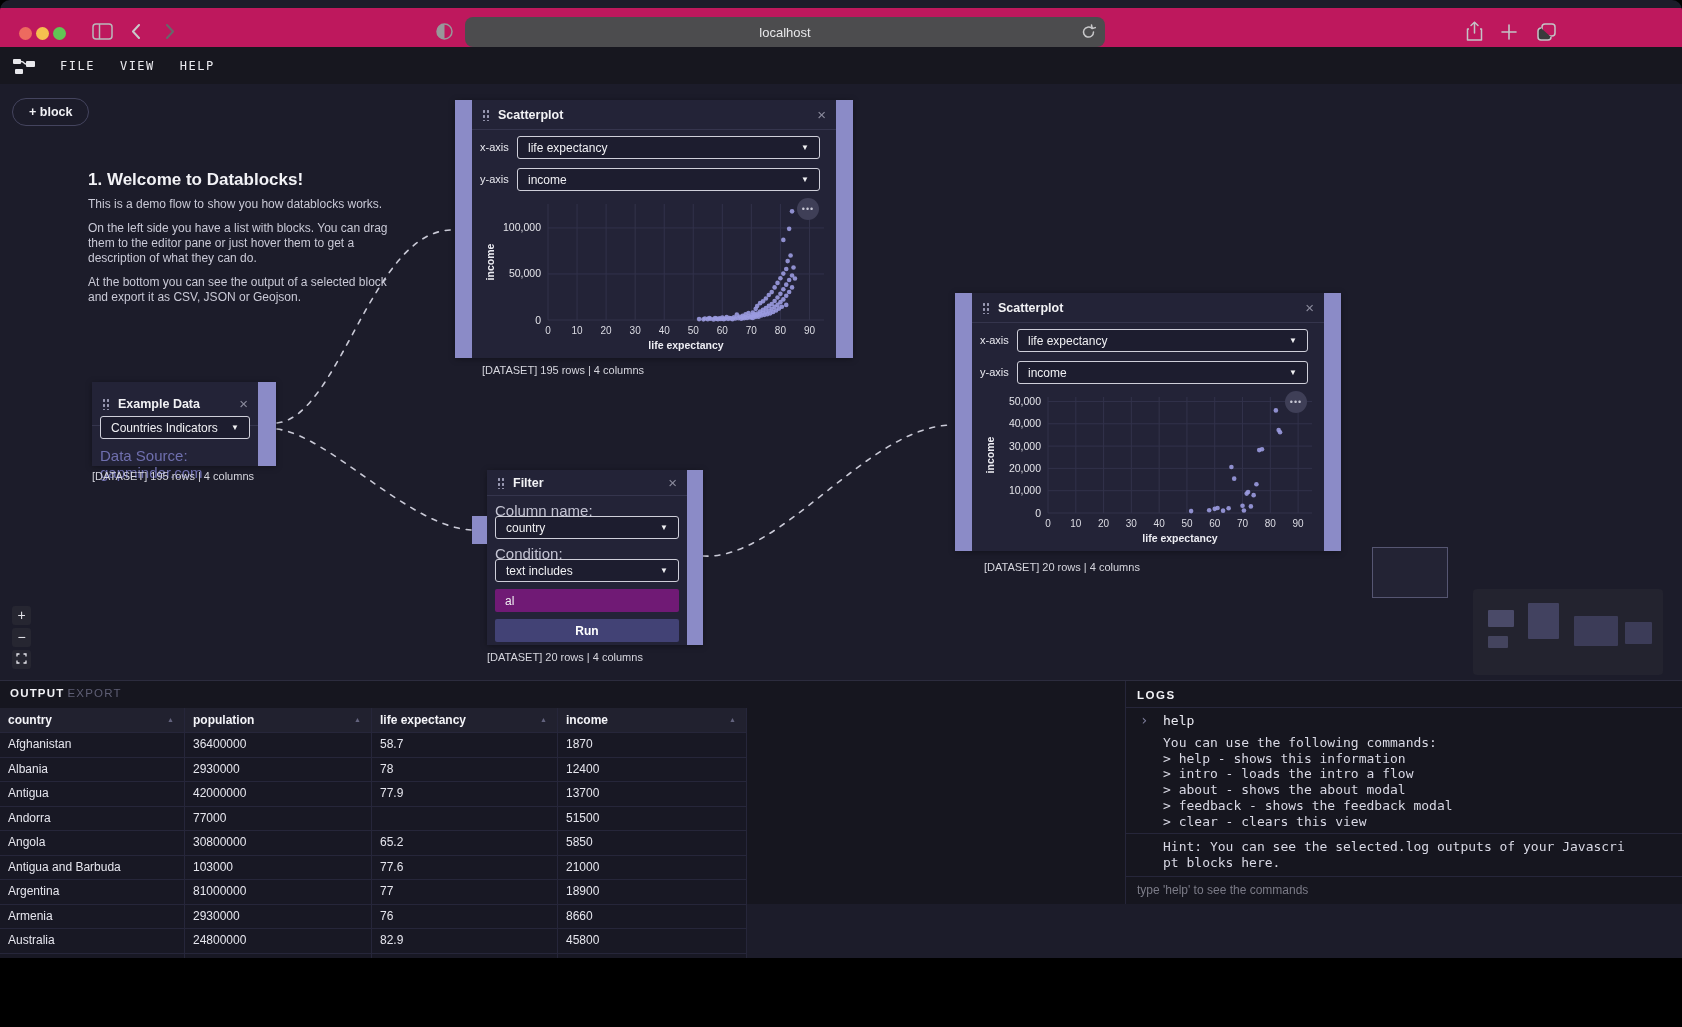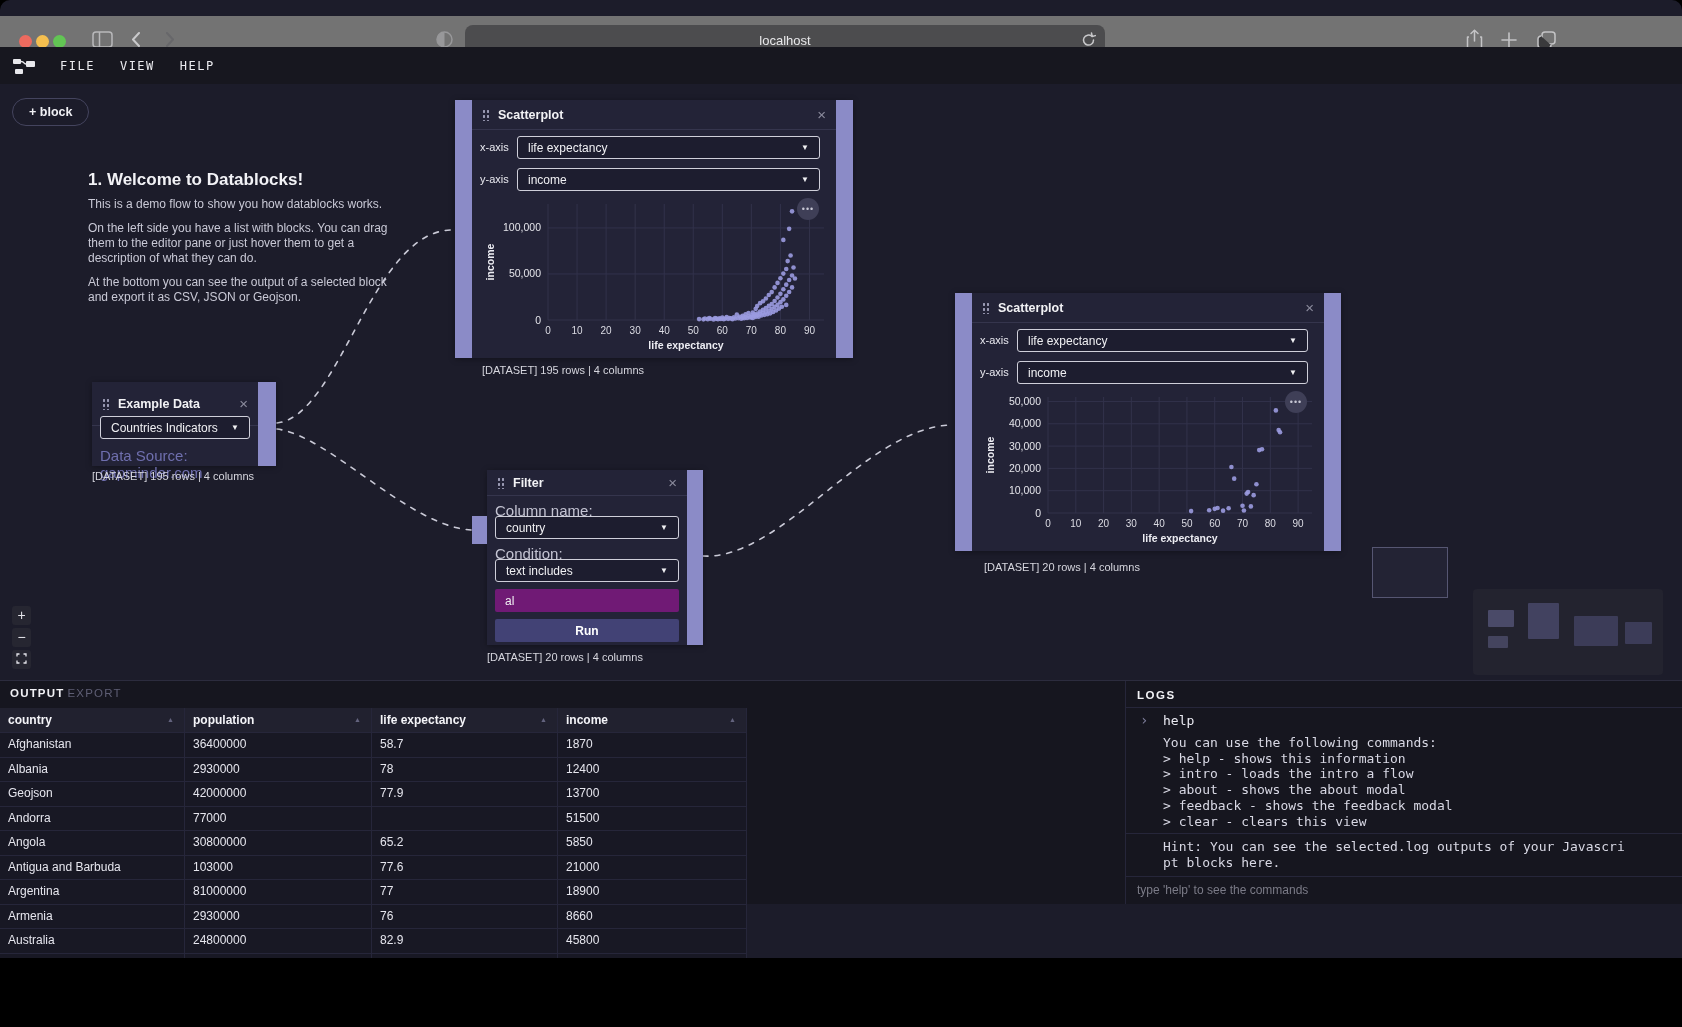--- a/index.html
+++ b/index.html
@@ -2,21 +2,21 @@
 <html><head>
 <meta charset="utf-8">
 <style>
   * { margin:0; padding:0; box-sizing:border-box; }
   html,body { width:1682px; height:1027px; background:#000; overflow:hidden;
               font-family:"Liberation Sans", sans-serif; }
   .window { position:absolute; top:0; left:0; width:1682px; height:958px;
             border-radius:10px 10px 0 0; overflow:hidden; background:#1c1c2a; }
 
   
-  .chrome { position:absolute; top:16px; left:0; right:0; height:47px; background:#737373;
+  .chrome { position:absolute; top:8px; left:0; right:0; height:47px; background:#be185d;
             border-bottom:1px solid #232325; }
   .tl { position:absolute; top:19px; width:13px; height:13px; border-radius:50%; }
   .chrome svg { position:absolute; }
   .urlbar { position:absolute; left:465px; top:9px; width:640px; height:30px; background:#4c4c4e;
             border-radius:8px; color:#e8e8ea; font-size:13px; display:flex; align-items:center;
             justify-content:center; }
   .urlbar svg { position:absolute; right:9px; top:7px; }
 
   
   .menubar { position:absolute; top:47px; left:0; right:0; height:37px; background:#17171f;
@@ -475,21 +475,21 @@
           <div class="tc" style="width: 186px;">58.7</div>
           <div class="tc" style="width: 189px;">1870</div>
         </div>
         <div class="tr">
           <div class="tc" style="width: 185px;">Albania</div>
           <div class="tc" style="width: 187px;">2930000</div>
           <div class="tc" style="width: 186px;">78</div>
           <div class="tc" style="width: 189px;">12400</div>
         </div>
         <div class="tr">
-          <div class="tc" style="width: 185px;">Geojson</div>
+          <div class="tc" style="width: 185px;">Antigua</div>
           <div class="tc" style="width: 187px;">42000000</div>
           <div class="tc" style="width: 186px;">77.9</div>
           <div class="tc" style="width: 189px;">13700</div>
         </div>
         <div class="tr">
           <div class="tc" style="width: 185px;">Andorra</div>
           <div class="tc" style="width: 187px;">77000</div>
           <div class="tc" style="width: 186px;"></div>
           <div class="tc" style="width: 189px;">51500</div>
         </div>

